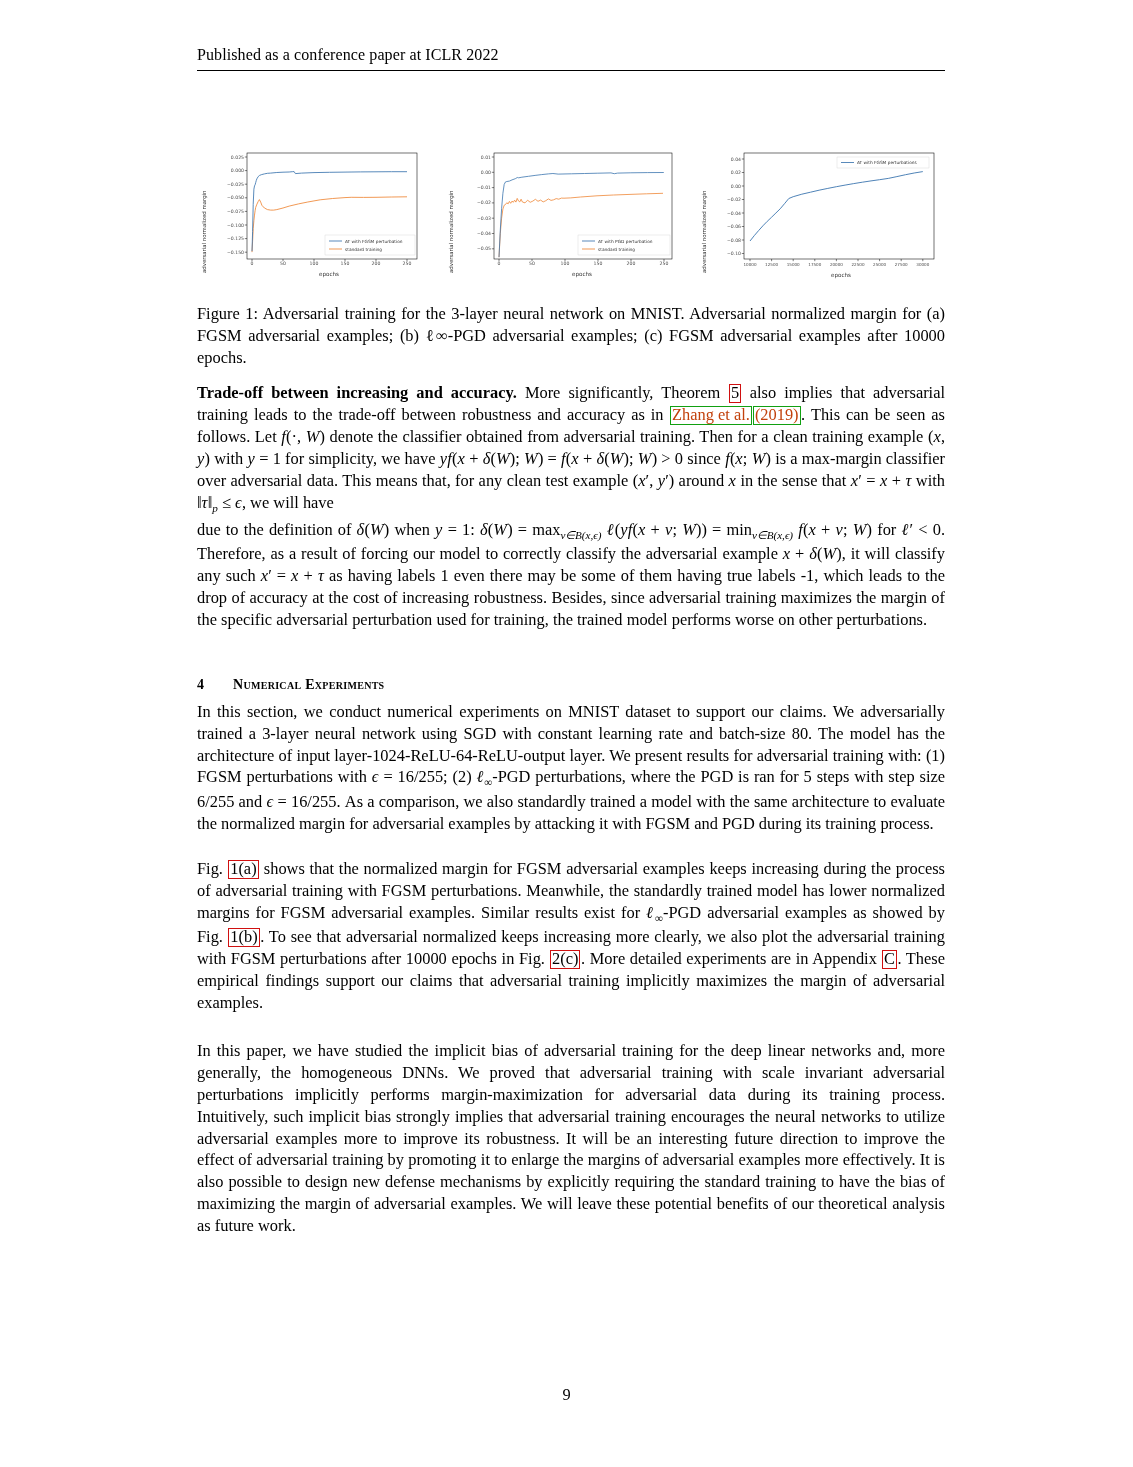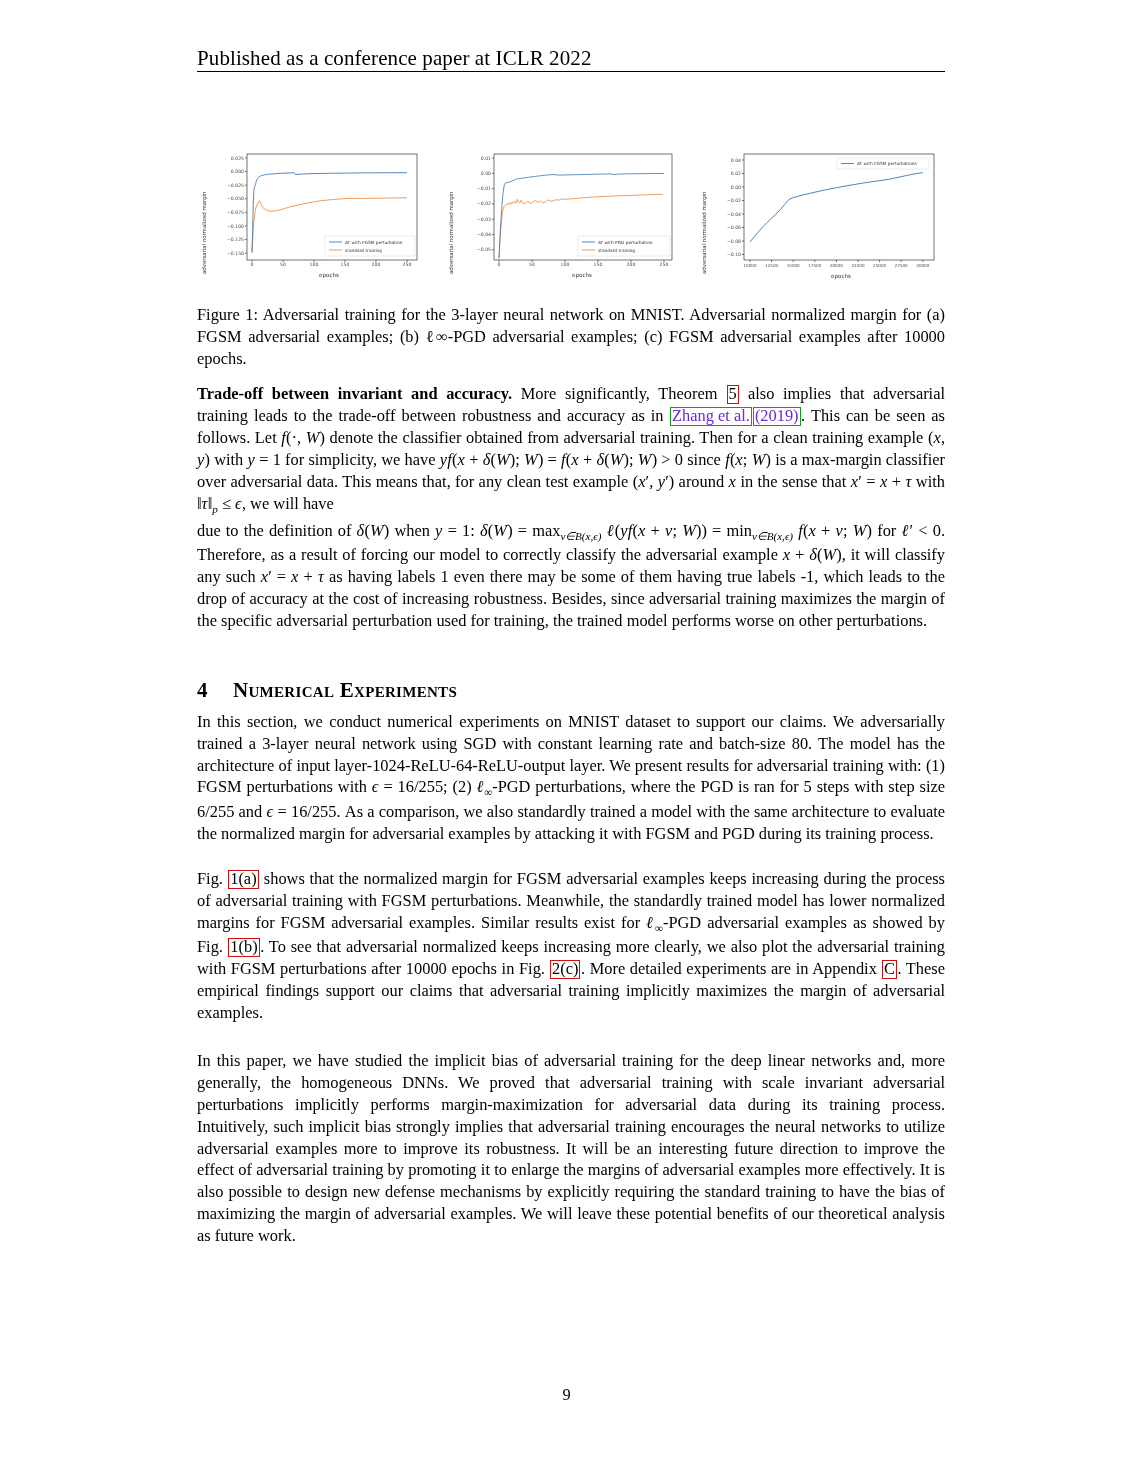--- a/index.html
+++ b/index.html
@@ -19,22 +19,23 @@
     background: #ffffff;
     overflow: hidden;
   }
   .content {
     position: absolute;
     left: 197px;
     top: 46px;
     width: 748px;
   }
   .running-head {
-    font-size: 21px;
+    font-size: 16px;
     letter-spacing: 0.1px;
+    padding-bottom: 6px;
     border-bottom: 1.1px solid #000;
     white-space: nowrap;
   }
 
   
   .figure-row {
     display: flex;
     justify-content: space-between;
     align-items: flex-end;
     margin-top: 74px;
@@ -79,21 +80,21 @@
   .runin { font-weight: bold; }
   .lnk-red {
     color: #000;
     border: 1px solid #d01010;
     padding: 0 1px;
     margin: 0 0.5px;
     display: inline-block;
     line-height: 1.02;
   }
   .lnk-green {
-    color: #6d28d9;
+    color: #c2410c;
     border: 1px solid #11a011;
     padding: 0 1px;
     margin: 0 0.5px;
     display: inline-block;
     line-height: 1.02;
   }
   
   .m { font-family: "Liberation Serif", serif; font-style: italic; letter-spacing: 0.2px; }
   .mr { font-style: normal; }
   .frac-s { font-style: normal; }
@@ -106,21 +107,21 @@
   }
   .eqnum {
     position: absolute;
     right: 0;
     top: 0;
     font-style: normal;
   }
 
   
   h2.section {
-    font-size: 21px;
+    font-size: 14px;
     font-weight: bold;
     margin: 46px 0 0 0;
     font-variant: small-caps;
     letter-spacing: 0.3px;
   }
   h2.section .num {
     font-variant: normal;
     display: inline-block;
     width: 36px;
   }
@@ -313,21 +314,21 @@
         </div>
       </div>
     </div>
 
 
     <div class="figcaption">
       <span>Figure 1:</span><span> Adversarial training for the 3-layer neural network on MNIST. Adversarial normalized margin for (a) FGSM adversarial examples; (b) ℓ∞-PGD adversarial examples; (c) FGSM adversarial examples after 10000 epochs.</span>
     </div>
 
     <p class="body">
-      <span class="runin">Trade-off between invariant and accuracy.</span>
+      <span class="runin">Trade-off between increasing and accuracy.</span>
       More significantly, Theorem <span class="lnk-red">5</span> also implies that
       adversarial training leads to the trade-off between robustness and accuracy as in <span class="lnk-green">Zhang et al.</span><span class="lnk-green">(2019)</span>.
       This can be seen as follows. Let <span class="m">f</span>(·<span class="mr">,</span> <span class="m">W</span>) denote the classifier obtained from adversarial training.
       Then for a clean training example (<span class="m">x</span>, <span class="m">y</span>) with <span class="m">y</span> = 1 for simplicity, we have <span class="m">yf</span>(<span class="m">x</span> + <span class="m">δ</span>(<span class="m">W</span>); <span class="m">W</span>) =
       <span class="m">f</span>(<span class="m">x</span> + <span class="m">δ</span>(<span class="m">W</span>); <span class="m">W</span>) &gt; 0 since <span class="m">f</span>(<span class="m">x</span>; <span class="m">W</span>) is a max-margin classifier over adversarial data. This means
       that, for any clean test example (<span class="m">x</span>′<span class="mr">,</span> <span class="m">y</span>′) around <span class="m">x</span> in the sense that <span class="m">x</span>′ = <span class="m">x</span> + <span class="m">τ</span> with ‖<span class="m">τ</span>‖<sub class="ms">p</sub> ≤ <span class="m">ϵ</span>, we will
       have
     </p>
 
 

